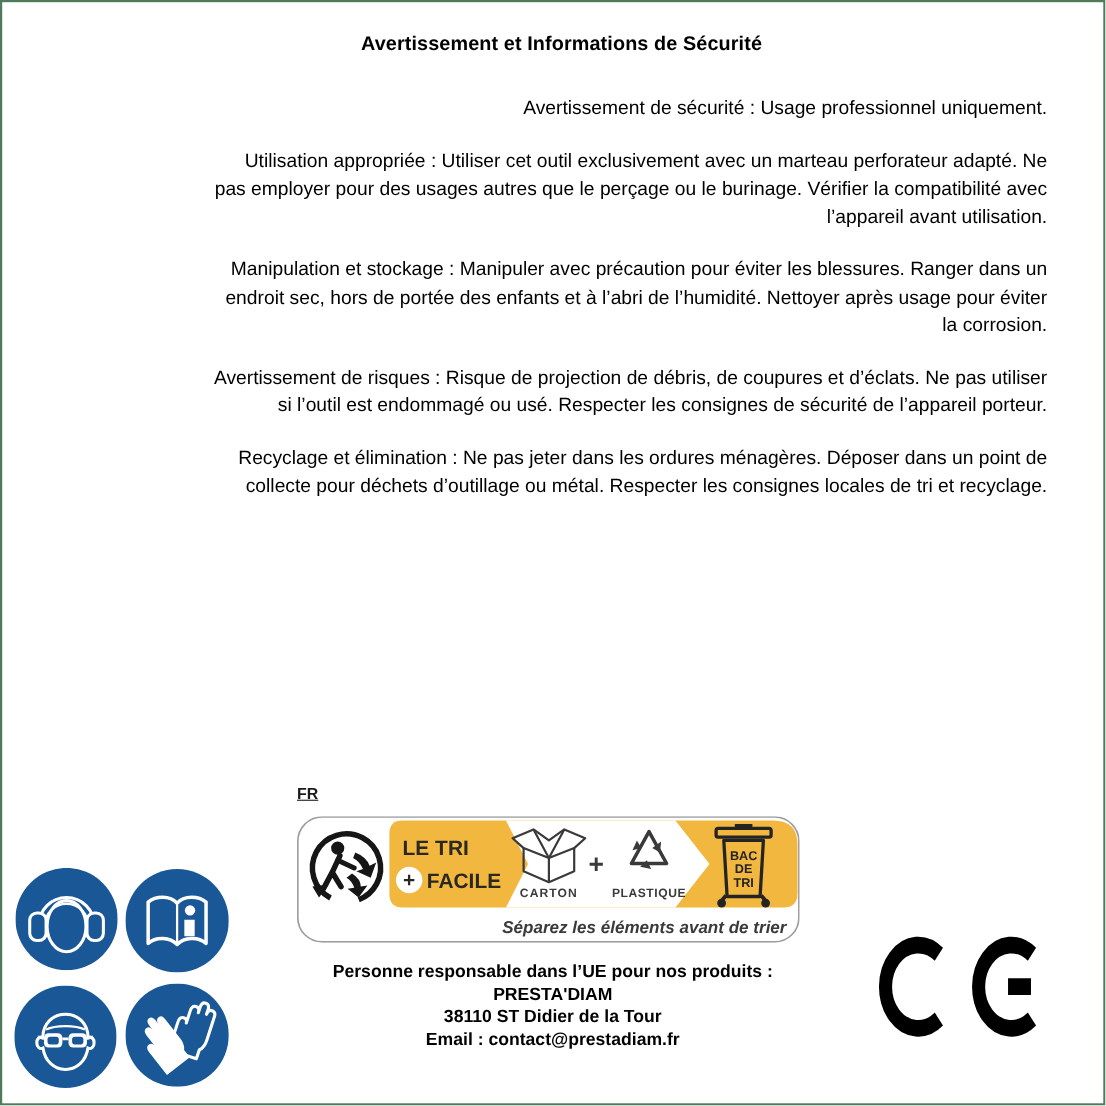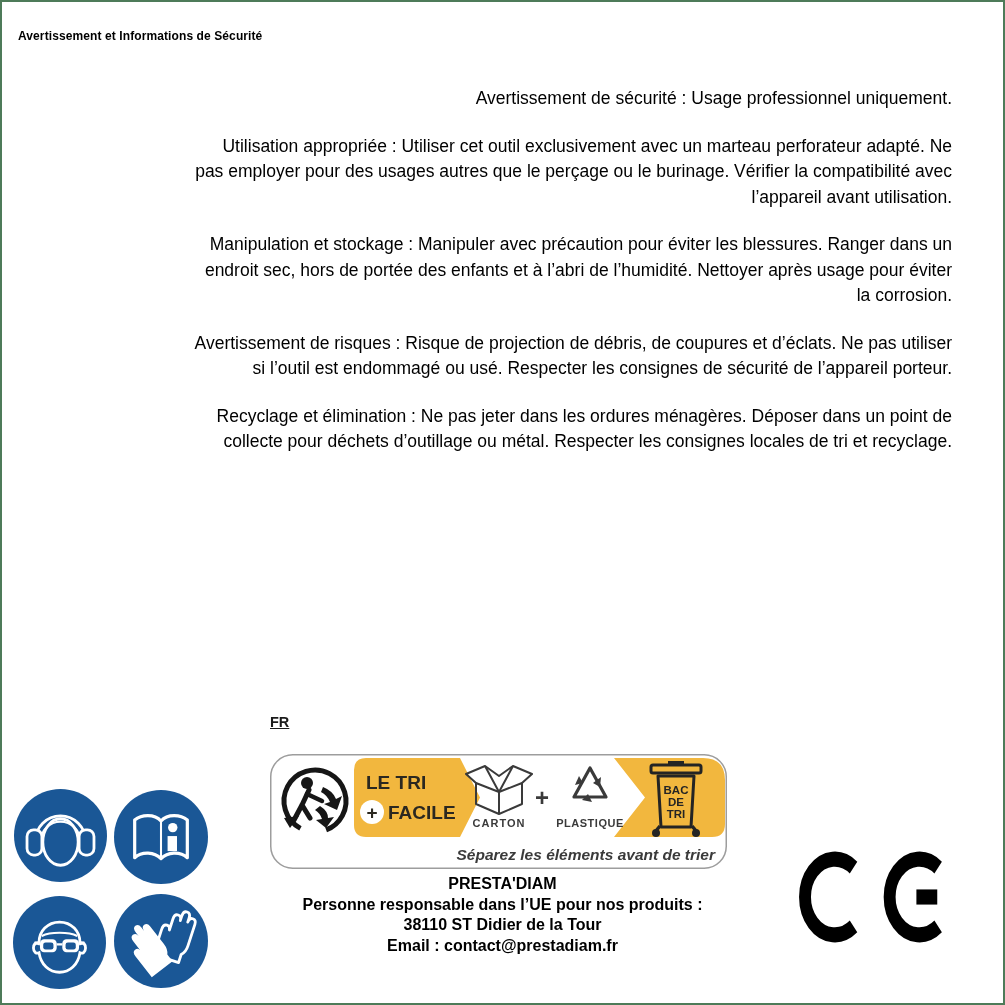--- a/index.html
+++ b/index.html
@@ -8,39 +8,39 @@
     position:relative;
     width:1005px; height:1005px;
     background:#fff;
     border:2px solid #4e7b59;
     overflow:hidden;
     font-family:"Liberation Sans","DejaVu Sans",sans-serif;
     color:#000;
   }
   .doc-title {
     position:absolute; top:27px; left:16px; right:0;
-    text-align:left;
-    font-size:12px; font-weight:bold;
+    text-align:center;
+    font-size:18px; font-weight:bold;
     letter-spacing:0.1px;
   }
   .body-text {
     position:absolute; top:84px; left:70px; width:880px;
     font-size:17.5px; line-height:25.5px;
   }
   .body-text p {
     white-space:pre;
     margin-bottom:22px;
     text-align:right;
   }
   .icon-tile { position:absolute; }
   .fr-label {
     position:absolute; left:268px; top:712px;
     font-size:14.5px; font-weight:bold; color:#1a1a1a;text-decoration:underline;
   }
-  .infotri { position:absolute; left:268px; top:740px;margin-top:12px; }
+  .infotri { position:absolute; left:268px; top:740px; }
   .address-block {
     position:absolute; top:872px; left:0; right:0;
     text-align:center;
     font-size:16px; font-weight:bold; line-height:20.6px;
     color:#000;
   }
   .ce-wrap { position:absolute; left:797px; top:842px; }
   svg text { font-family:"Liberation Sans","DejaVu Sans",sans-serif; }
 </style>
 </head>
@@ -163,22 +163,22 @@
         <text x="406" y="40" text-anchor="middle" font-size="11.5" font-weight="bold" fill="#242424">BAC</text>
         <text x="406" y="52" text-anchor="middle" font-size="11.5" font-weight="bold" fill="#242424">DE</text>
         <text x="406" y="64" text-anchor="middle" font-size="11.5" font-weight="bold" fill="#242424">TRI</text>
       </g>
 
       <text x="445" y="106" text-anchor="end" font-size="15.5" font-style="italic" font-weight="bold" fill="#3a3a3a">Séparez les éléments avant de trier</text>
     </svg>
   </div>
 
   <div class="address-block">
+    <div>Personne responsable dans l’UE pour nos produits :</div>
     <div>PRESTA'DIAM</div>
-    <div>Personne responsable dans l’UE pour nos produits :</div>
     <div>38110 ST Didier de la Tour</div>
     <div>Email : contact@prestadiam.fr</div>
   </div>
 
   <div class="ce-wrap">
     <svg width="146" height="106" viewBox="0 0 245 140" preserveAspectRatio="none">
       <path d="M 91.5 31.1 A 50 50 0 1 0 91.5 108.9" fill="none" stroke="#000" stroke-width="20"></path>
       <path d="M 233.5 31.1 A 50 50 0 1 0 233.5 108.9" fill="none" stroke="#000" stroke-width="20"></path>
       <path d="M 197 70 H 232" fill="none" stroke="#000" stroke-width="20"></path>
     </svg>

